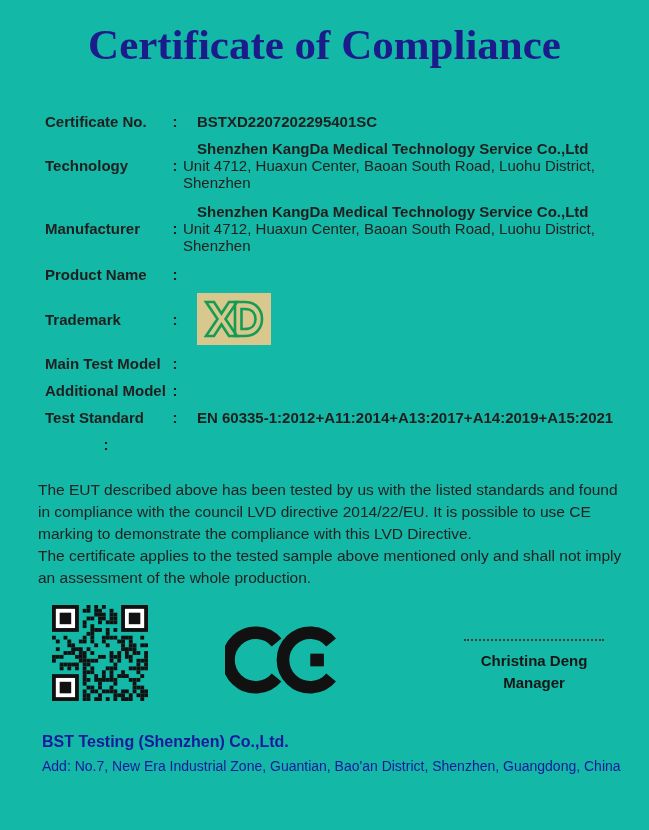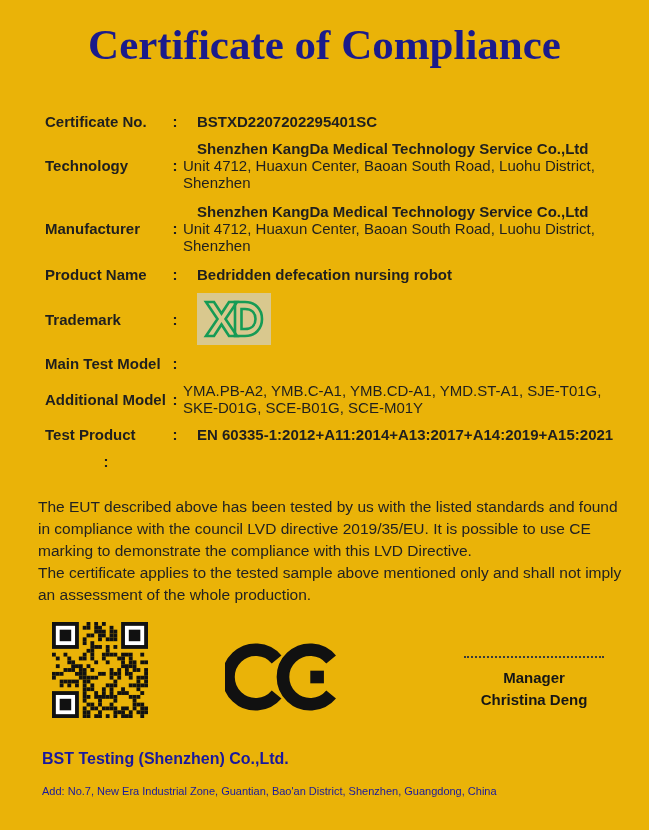--- a/index.html
+++ b/index.html
@@ -5,21 +5,21 @@
   :root{
     --title_color:#1b1b8b;
     --footer_color:#19199e;
     --logo_green:#169b55;
     --logo_bg:#d9c88e;
     --text_color:#1f1f1f;
   }
   *{margin:0;padding:0;box-sizing:border-box;}
   html,body{background:#ffffff;}
   body{font-family:"Liberation Sans",sans-serif;color:var(--text_color);}
-  .page{position:relative;width:649px;height:830px;background:#eab308;overflow:hidden;}
+  .page{position:relative;width:649px;height:830px;background:#14b8a6;overflow:hidden;}
 
   .title{
     margin-top:20px;
     text-align:center;
     font-family:"Liberation Serif",serif;
     font-weight:700;
     font-size:43px;
     letter-spacing:0px;
     color:var(--title_color);
   }
@@ -69,21 +69,21 @@
   }
   .sig-line{
     border-top:2px dotted #3a3a3a;
     width:140px;
     margin:0 auto 9px auto;
     height:0;
   }
 
   .footer{margin:32px 15px 0 42px;color:var(--footer_color);}
   .footer .company{font-size:16px;font-weight:700;}
-  .footer .address{font-size:11px;margin-top:17px;}
+  .footer .address{font-size:14px;margin-top:7px;}
 </style>
 </head>
 <body>
 
 <div class="page">
 
   <h1 class="title">Certificate of Compliance</h1>
 
   <div class="fields">
 
@@ -109,21 +109,20 @@
       <div class="val">
         <div class="bold">Shenzhen KangDa Medical Technology Service Co.,Ltd</div>
         <div>Unit 4712, Huaxun Center, Baoan South Road, Luohu District,</div>
         <div>Shenzhen</div>
       </div>
     </div>
 
     <div class="row">
       <div class="lbl">Product Name</div>
       <div class="colon">:</div>
-      <div class="val bold">Bedridden defecation nursing robot</div>
     </div>
 
     <div class="row">
       <div class="lbl">Trademark</div>
       <div class="colon">:</div>
       <div class="val">
 
         <svg class="logo-box" width="74" height="52" viewBox="0 0 74 52" xmlns="http://www.w3.org/2000/svg">
           <rect x="0" y="0" width="74" height="52" fill="var(--logo_bg)"></rect>
           <polygon points="9,9 17,9 24.5,20.5 32,9 40,9 28.5,26 40,43 32,43 24.5,31.5 17,43 9,43 20.5,26" fill="none" stroke="var(--logo_green)" stroke-width="2.6" stroke-linejoin="miter"></polygon>
@@ -134,37 +133,36 @@
     </div>
 
     <div class="row">
       <div class="lbl">Main Test Model</div>
       <div class="colon">:</div>
     </div>
 
     <div class="row">
       <div class="lbl">Additional Model</div>
       <div class="colon">:</div>
-      <div class="val">YMA.PB-A2, YMB.C-A1, YMB.CD-A1, YMD.ST-A1, SJE-T01G, SKE-D01G, SCE-B01G, SCE-M01Y</div>
-    </div>
-
-    <div class="row">
-      <div class="lbl">Test Product</div>
+    </div>
+
+    <div class="row">
+      <div class="lbl">Test Standard</div>
       <div class="colon">:</div>
       <div class="val bold">EN 60335-1:2012+A11:2014+A13:2017+A14:2019+A15:2021</div>
     </div>
 
     <div class="row">
       <div class="colon">:</div>
     </div>
 
   </div>
 
   <div class="statement">
-    <p>The EUT described above has been tested by us with the listed standards and found in compliance with the council LVD directive 2019/35/EU. It is possible to use CE marking to demonstrate the compliance with this LVD Directive.</p>
+    <p>The EUT described above has been tested by us with the listed standards and found in compliance with the council LVD directive 2014/22/EU. It is possible to use CE marking to demonstrate the compliance with this LVD Directive.</p>
     <p>The certificate applies to the tested sample above mentioned only and shall not imply an assessment of the whole production.</p>
   </div>
 
   <div class="bottom">
 
     <svg class="qr" id="qr-svg" viewBox="0 0 100 100" xmlns="http://www.w3.org/2000/svg" fill="#111">
         <rect x="36" y="0" width="4" height="4"></rect>
         <rect x="44" y="0" width="4" height="4"></rect>
         <rect x="52" y="0" width="4" height="4"></rect>
         <rect x="32" y="4" width="4" height="4"></rect>
@@ -379,22 +377,22 @@
       </svg>
 
     <svg class="ce" width="118" height="74" viewBox="0 0 118 76" xmlns="http://www.w3.org/2000/svg">
       <path d="M51.4,20 A28,28 0 1 0 51.4,56" fill="none" stroke="#111" stroke-width="13"></path>
       <path d="M107.4,20 A28,28 0 1 0 107.4,56" fill="none" stroke="#111" stroke-width="13"></path>
       <path d="M86,38 h14" fill="none" stroke="#111" stroke-width="13"></path>
     </svg>
 
     <div class="signature">
       <div class="sig-line"></div>
+      <div>Christina Deng</div>
       <div>Manager</div>
-      <div>Christina Deng</div>
     </div>
 
   </div>
 
   <div class="footer">
     <div class="company">BST Testing (Shenzhen) Co.,Ltd.</div>
     <div class="address">Add: No.7, New Era Industrial Zone, Guantian, Bao'an District, Shenzhen, Guangdong, China</div>
 
   </div>
 

